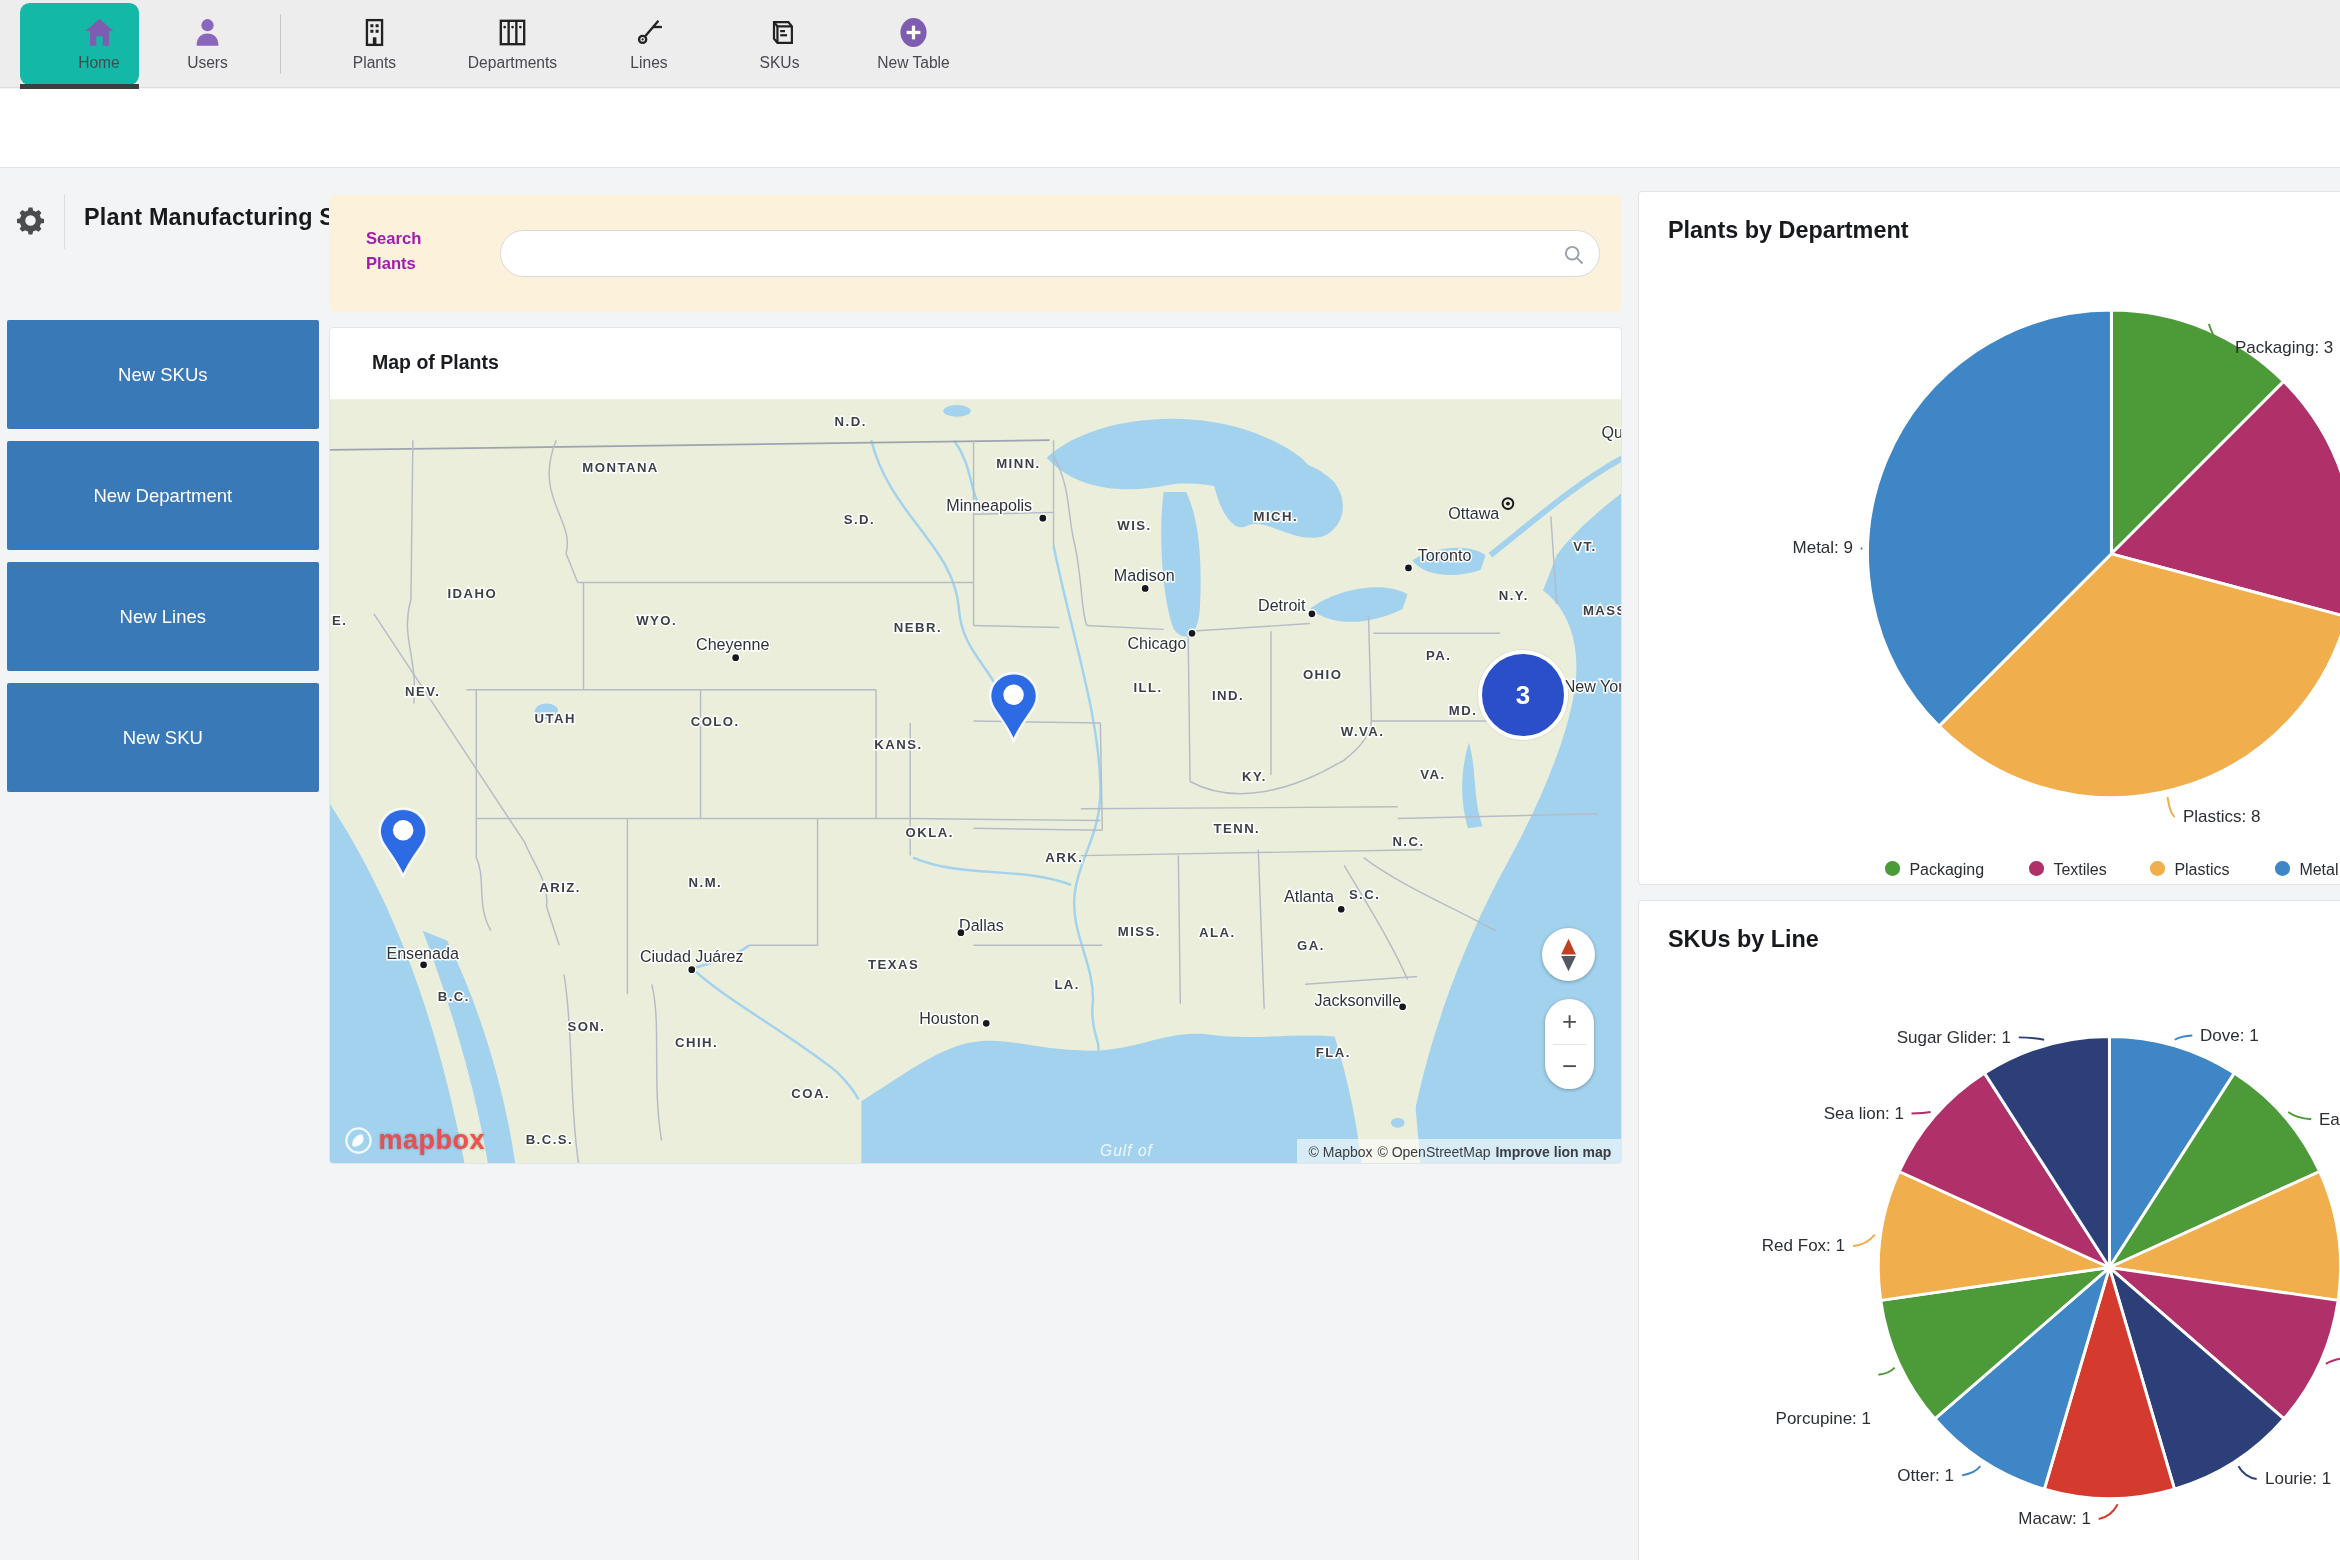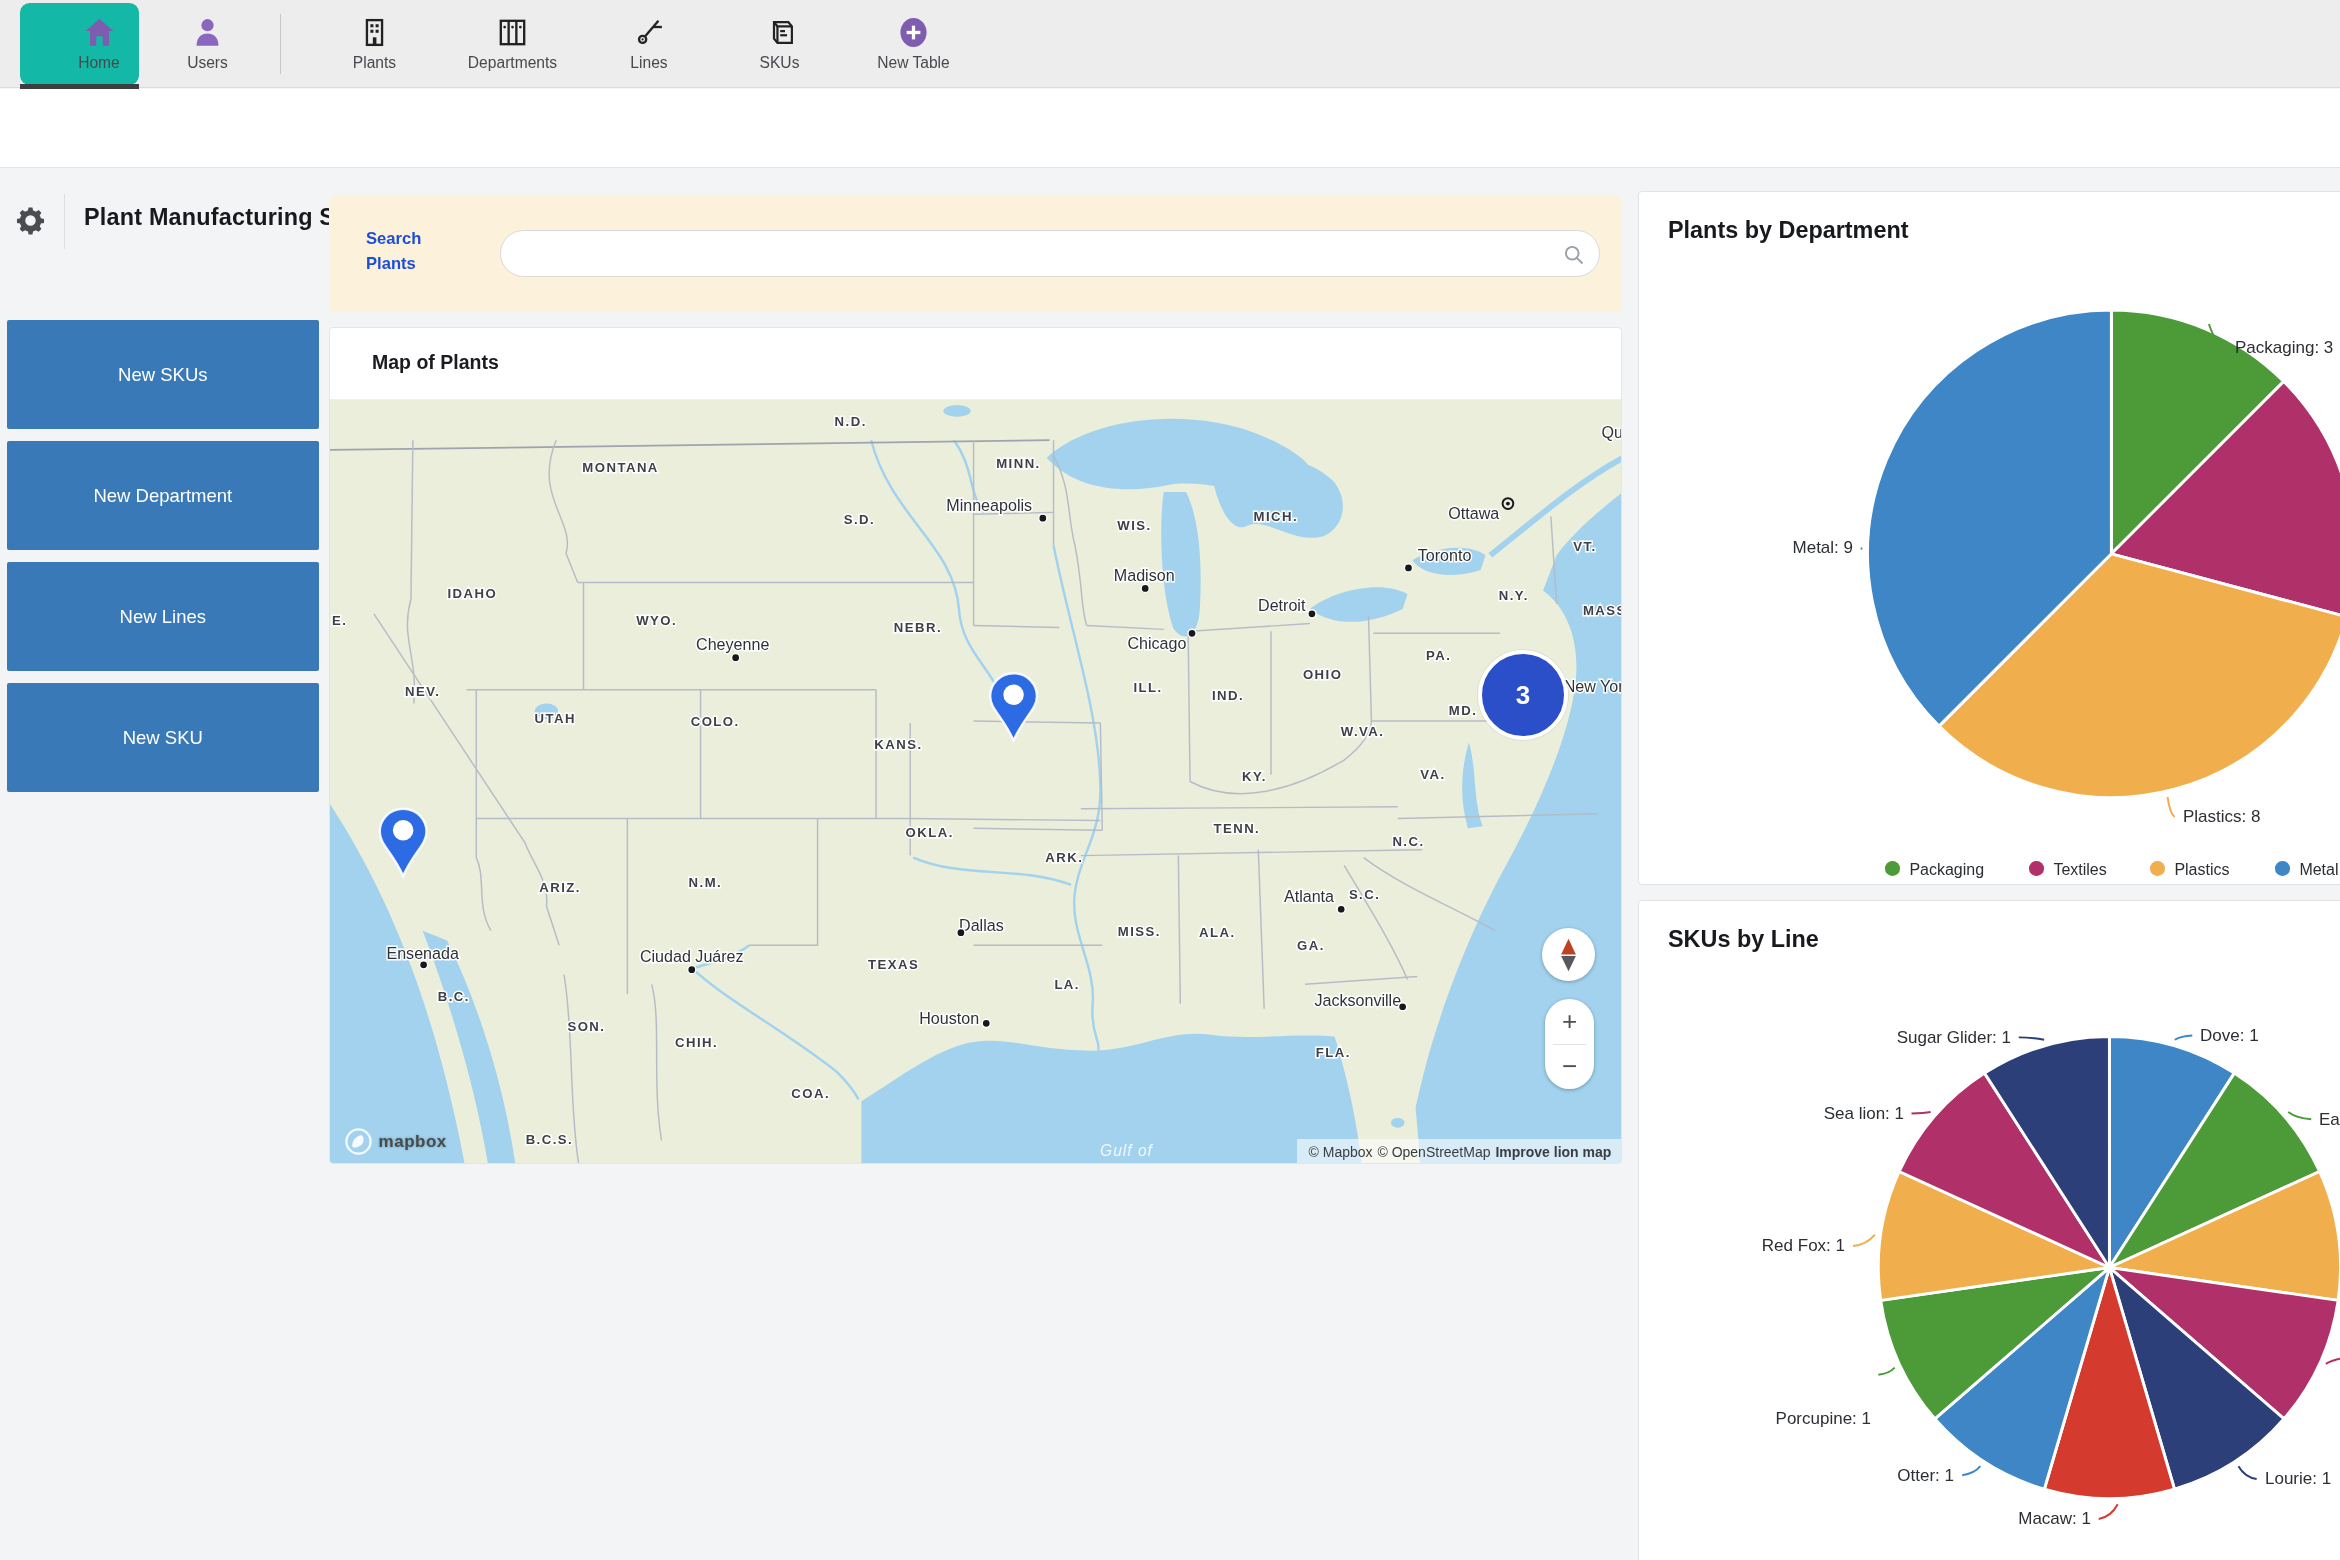--- a/index.html
+++ b/index.html
@@ -22,37 +22,37 @@
   .hdr-title { position:absolute; left:84px; top:115px; font-size:23.4px; font-weight:800; color:#17191c; letter-spacing:0.2px; }
   .hdr-chev { position:absolute; left:548px; top:113px; font-size:23.4px; font-weight:700; color:#9aa0a8; }
   .hdr-page { position:absolute; left:571px; top:115px; font-size:23.4px; font-weight:800; color:#3f434b; }
   .hdr-circle { position:absolute; left:2325px; top:99px; width:55px; height:55px; border-radius:50%; background:#fff; border:2px solid #d5d5d7; }
 
   
   .side-btn { position:absolute; left:6.8px; width:312px; height:109px; background:#3a79b8; color:#ffffff; font-size:18.5px; display:flex; align-items:center; justify-content:center; border:none; border-radius:2px; cursor:pointer; font-family:"Liberation Sans",sans-serif; }
 
   
   .search-card { position:absolute; left:329px; top:195px; width:1293px; height:117px; background:#fcf1da; border-radius:5.9px; }
-  .search-label { position:absolute; left:37px; top:31px; font-size:16.6px; font-weight:600; color:#1d4ed8; line-height:25px; }
+  .search-label { position:absolute; left:37px; top:31px; font-size:16.6px; font-weight:600; color:#a21caf; line-height:25px; }
   .search-input { position:absolute; left:171px; top:35px; width:1100px; height:47px; border-radius:23.4px; border:1px solid #d9d9d9; background:#fff; padding:0 51px 0 21.5px; font-size:16.6px; color:#333; outline:none; }
   .search-mag { position:absolute; left:1233px; top:48px; width:23.4px; height:23.4px; }
 
   
   .map-card { position:absolute; left:329px; top:327px; width:1293px; height:837px; background:#fff; border:1px solid #e4e5e7; border-radius:3.9px; overflow:hidden; }
   .map-title { position:absolute; left:42px; top:23.4px; font-size:19.5px; font-weight:600; color:#1a1c1f; }
   .map-area { position:absolute; left:0; top:71px; width:1293px; height:765px; overflow:hidden; cursor:grab; }
   .cluster { position:absolute; width:90px; height:90px; border-radius:50%; background:#2b4fc8; border:4.9px solid #ffffff; box-shadow:0 0 0 1px rgba(0,0,0,.06); color:#fff; font-size:26px; font-weight:700; display:flex; align-items:center; justify-content:center; cursor:pointer; }
   .compass { position:absolute; width:53px; height:53px; border-radius:50%; background:#fff; box-shadow:0 1px 3.9px rgba(0,0,0,.3); cursor:pointer; }
   .zoom-pill { position:absolute; width:49px; height:90px; background:#fff; border-radius:24.4px; box-shadow:0 1px 3.9px rgba(0,0,0,.3); display:flex; flex-direction:column; }
   .zoom-pill button { flex:1; border:none; background:transparent; font-size:26px; color:#4b4e52; cursor:pointer; font-family:"Liberation Sans",sans-serif; }
   .zoom-pill .zdiv { height:1px; background:#e3e3e4; margin:0 7.8px; }
   .attribution { position:absolute; right:0; bottom:0; height:25px; background:rgba(255,255,255,.58); display:flex; align-items:center; padding:0 11.7px; gap:4.9px; font-size:14px; color:#3a3d41; white-space:nowrap; }
   .attribution .imp { font-weight:700; cursor:pointer; }
   .mapbox-logo { position:absolute; left:13.7px; bottom:7.8px; display:flex; align-items:center; gap:5.9px; opacity:.92; }
-  .mapbox-logo .word { color:#404040; font-size:17px; font-weight:700; letter-spacing:0.5px; text-shadow:0 0 2.9px rgba(0,0,0,.35);text-align:right; }
+  .mapbox-logo .word { color:#ef4444; font-size:27px; font-weight:700; letter-spacing:0.5px; text-shadow:0 0 2.9px rgba(0,0,0,.35);text-align:right; }
   .gulf-label { position:absolute; left:770px; bottom:3.9px; font-style:italic; font-size:15.6px; color:rgba(255,255,255,.85); letter-spacing:1px; }
 
   
   .chart-card { position:absolute; left:1638px; width:741px; background:#fff; border:1px solid #e2e3e5; border-radius:3.9px; }
   .card-title { position:absolute; left:29px; top:25px; font-size:23.4px; font-weight:700; color:#17191c; }
   #chart-layer { position:absolute; left:0; top:0; pointer-events:none; }
   .callout { position:absolute; font-size:17px; color:#2c2f33; white-space:nowrap; transform:translateY(-50%); }
   .callout.end { transform:translate(-100%,-50%); }
   .legend-item { position:absolute; display:flex; gap:9.8px; font-size:16px; color:#2b2e33; transform:translateY(-50%); white-space:nowrap; cursor:pointer; }
   .legend-item .dot { width:14.6px; height:14.6px; border-radius:50%; flex:none; }

